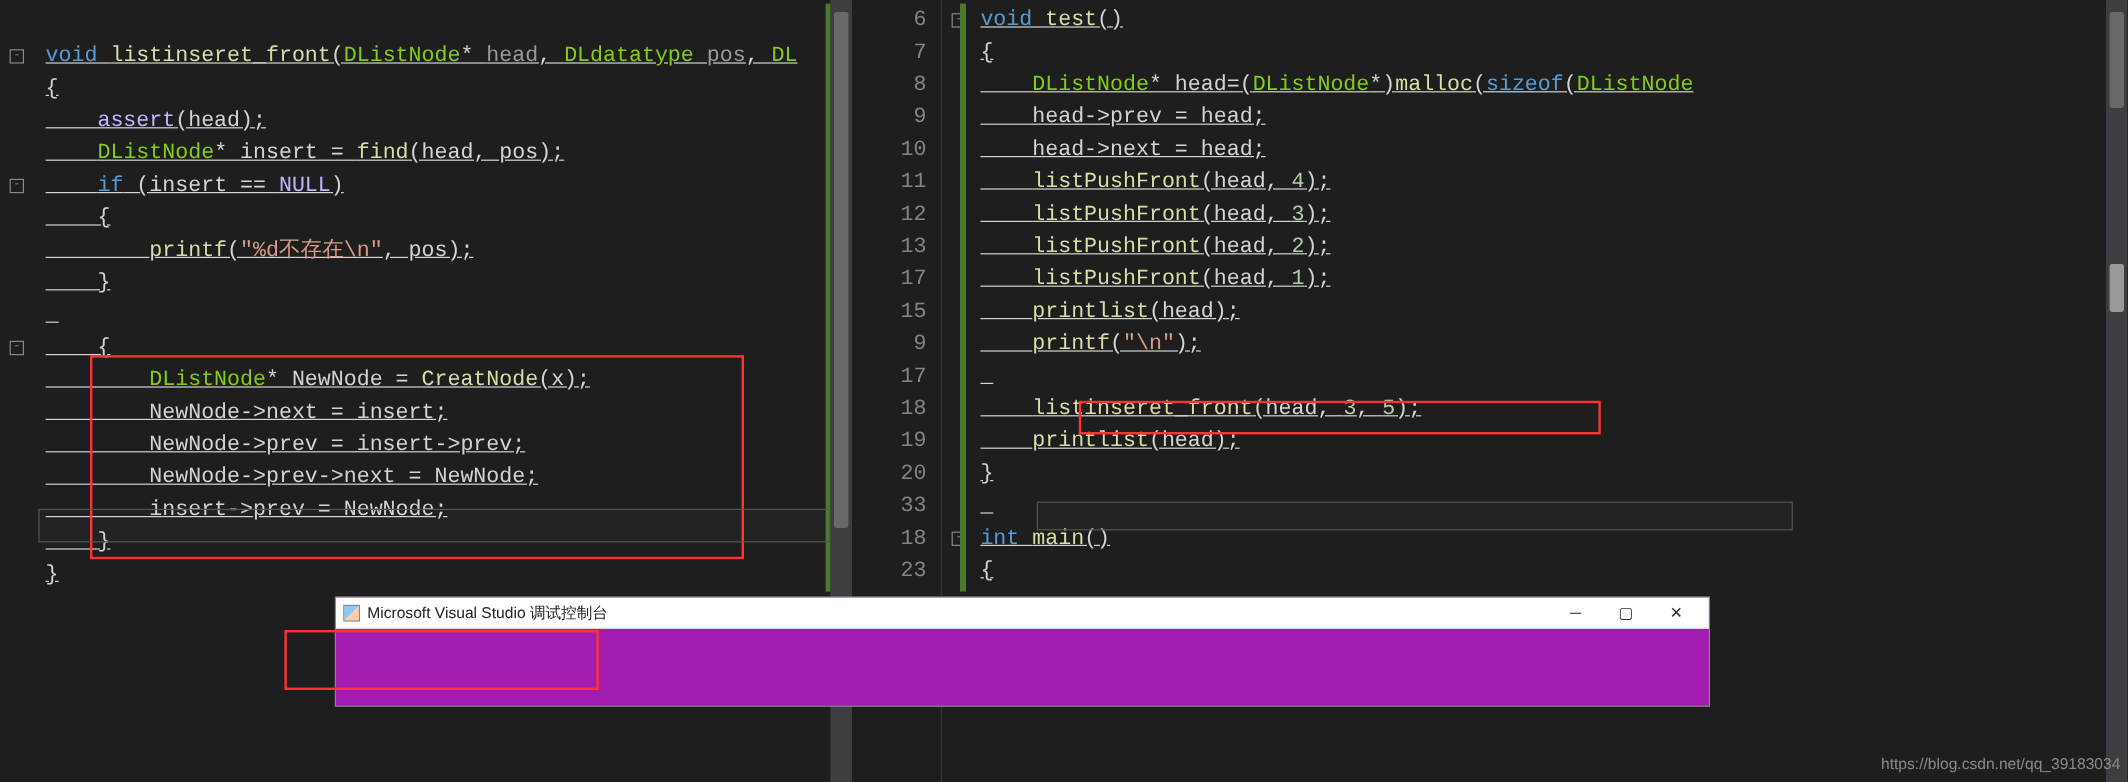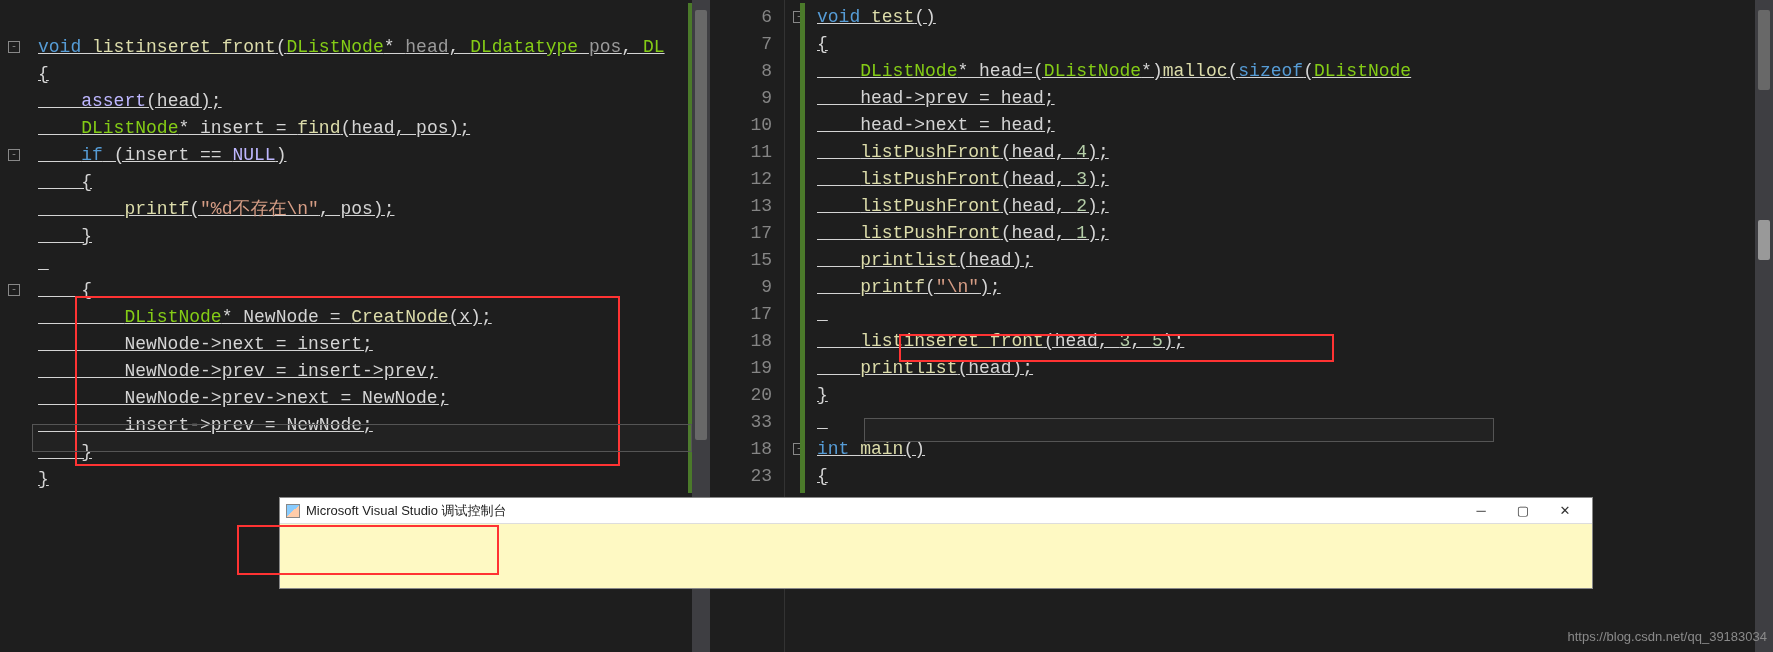--- a/index.html
+++ b/index.html
@@ -91,23 +91,23 @@
     position:absolute;
     left:0;
     width:4px;
     background:#4b7a2a;
   }
   
   .console-window {
     position:absolute;
     left:280px;
     top:498px;
-    width:1312px;
+    width:1144px;
     height:90px;
-    background:#fef9c3;
+    background:#a21caf;
     box-shadow:0 0 0 1px #888;
     font-family:"Microsoft YaHei", Arial, sans-serif;
     font-size:13px;
   }
   .console-titlebar {
     height:26px;
     background:#fff;
     display:flex;
     align-items:center;
     padding:0 6px;

